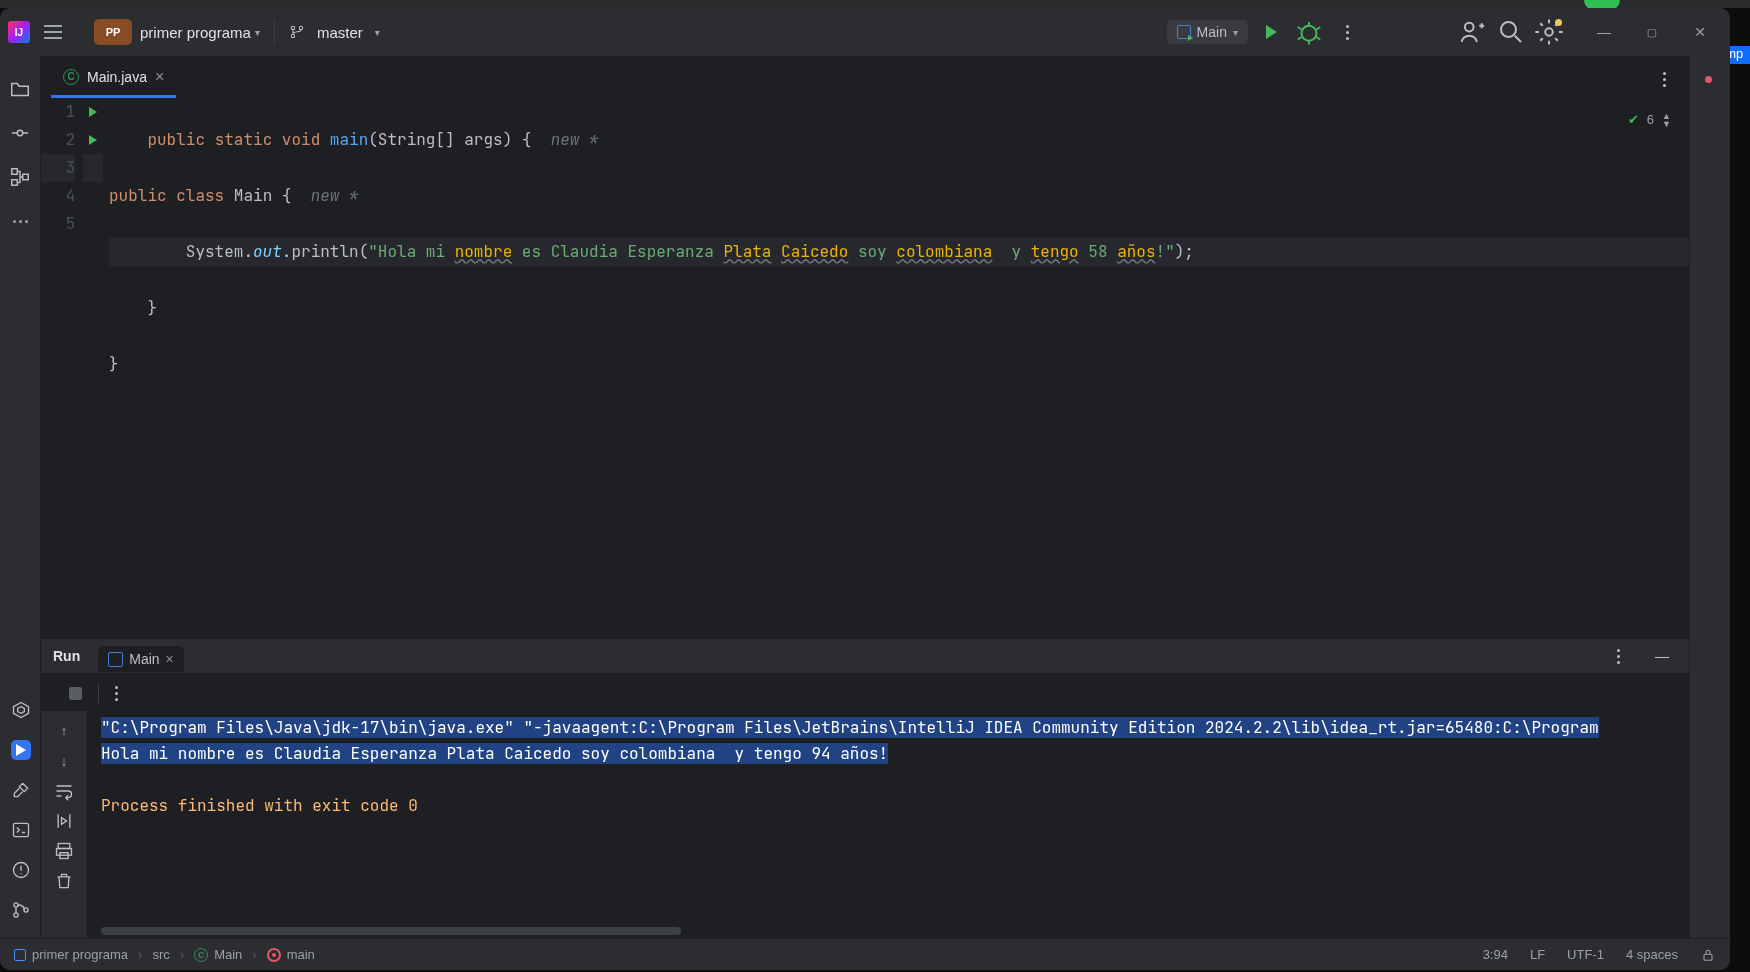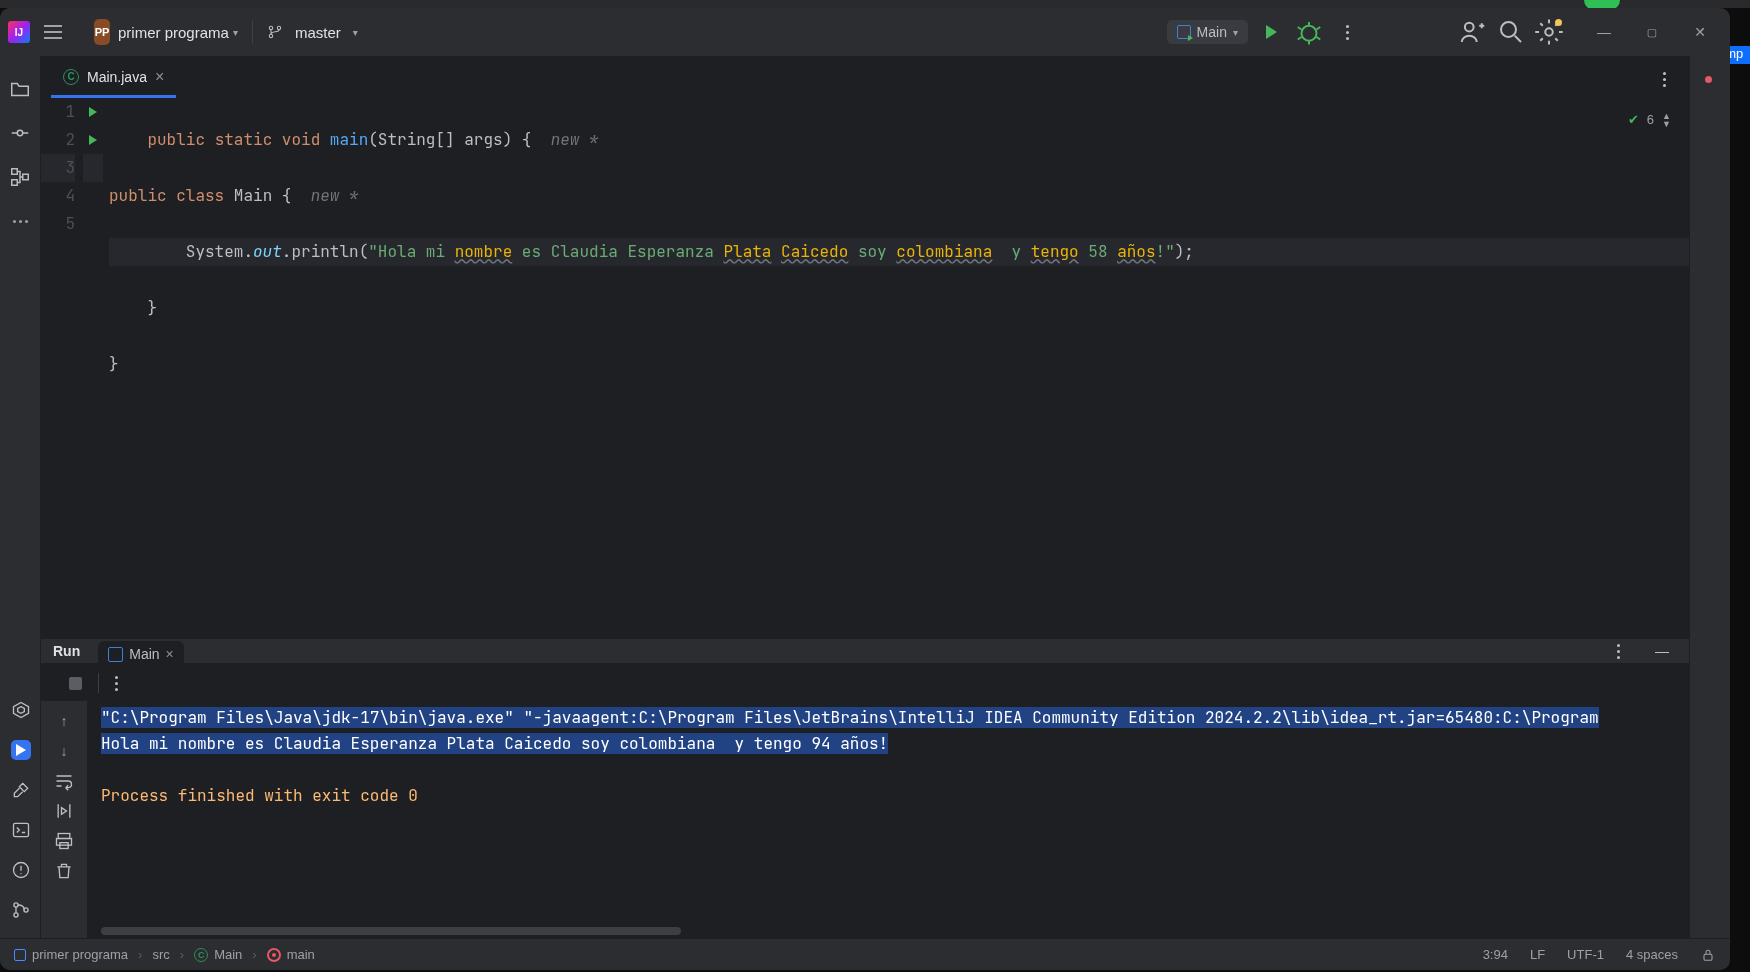--- a/index.html
+++ b/index.html
@@ -3,21 +3,21 @@
 <meta charset="utf-8">
 <style>
   * { box-sizing: border-box; margin: 0; padding: 0; }
   html, body { width: 1750px; height: 972px; overflow: hidden; font-family: "Segoe UI", sans-serif; background: #0d0d0d; color: #bcbec4; font-size: 14px; }
   .app-frame { position: absolute; left: 0; top: 8px; width: 1730px; height: 962px; background: #1e1f22; border-radius: 10px; overflow: hidden; display: flex; flex-direction: column; }
   
   .titlebar { height: 48px; background: #2b2d30; display: flex; align-items: center; padding: 0 8px; gap: 8px; }
   .ij-logo { width: 22px; height: 22px; background: linear-gradient(135deg,#fe315d 0%,#a020f0 50%,#087cfa 100%); border-radius: 3px; display:flex; align-items:center; justify-content:center; font-size:10px; color:#fff; font-weight:bold;}
   .hamburger { width: 24px; height: 24px; display:flex; flex-direction:column; justify-content:center; gap:4px; cursor:pointer; padding:2px;}
   .hamburger span{height:2px; background:#a0a3a8; width:18px;}
-  .proj-avatar { width:16px; height:26px; background:#894b25; border-radius:5px; display:flex; align-items:center; justify-content:center; color:#fff; font-size:11px; font-weight:600;}
+  .proj-avatar { width:38px; height:26px; background:#894b25; border-radius:5px; display:flex; align-items:center; justify-content:center; color:#fff; font-size:11px; font-weight:600;}
   .tb-text { color:#dfe1e5; font-size:15px;}
   .tb-drop { display:flex; align-items:center; gap:4px; cursor:pointer;}
   .chev { font-size:10px; color:#9da0a8;}
   .tb-sep { width:1px; height:24px; background:#3c3f43; margin:0 6px;}
   .branch { display:flex; align-items:center; gap:12px; cursor:pointer;}
   .branch-icon { width:16px; height:16px; }
   .spacer { flex:1; }
   .run-config { display:flex; align-items:center; gap:6px; background:#393b40; padding:4px 10px; border-radius:5px; cursor:pointer;}
   .cfg-square { width:14px; height:14px; border:1.5px solid #3e80d6; border-radius:2px; position:relative;}
   .cfg-square::after{content:""; position:absolute; right:-3px; bottom:-3px; width:0;height:0; border-left:5px solid #46b65a; border-top:3px solid transparent; border-bottom:3px solid transparent;}
@@ -52,21 +52,21 @@
   .gut-run .mini-play{display:inline-block;width:0;height:0;border-left:8px solid #46b65a;border-top:5px solid transparent;border-bottom:5px solid transparent;}
   .code-col{flex:1; padding-left:6px; white-space:pre; position:relative;}
   .code-line{height:28px;}
   .hl-line{background:#26282e;}
   .kw{color:#cf8e6d;} .str{color:#6aab73;} .cm{color:#6f737a;font-style:italic;} .fn{color:#56a8f5;} .fld{color:#7dd3fc;font-style:italic;} .und{color:#eab308; text-decoration:underline wavy #6f737a;}
   .inspect{position:absolute; top:8px; right:18px; display:flex; align-items:center; gap:8px; color:#9da0a8; font-family:"Segoe UI",sans-serif; font-size:13px;}
   .inspect .check{color:#46b65a;}
   .inspect .ud{display:flex;flex-direction:column;line-height:8px;font-size:9px;}
   
   .run-panel{height:300px; border-top:1px solid #1e1f22; display:flex; flex-direction:column; background:#1e1f22;}
-  .run-header{height:24px;background:#2b2d30;display:flex;align-items:center;padding:0 12px;gap:18px;}
+  .run-header{height:34px;background:#2b2d30;display:flex;align-items:center;padding:0 12px;gap:18px;}
   .run-header .title{font-weight:600;color:#dfe1e5;}
   .run-header .rt-tab{display:flex;align-items:center;gap:6px;background:#1e1f22;padding:5px 10px;border-radius:6px 6px 0 0;margin-top:6px;}
   .run-header .rt-tab .close{color:#8e9196;cursor:pointer;}
   .run-header .cfg-ic{width:15px;height:15px;border:1.5px solid #3e80d6;border-radius:2px;}
   .run-header .right{margin-left:auto;display:flex;gap:14px;align-items:center;}
   .run-body{flex:1;display:flex;min-height:0;}
   .run-tools{width:46px;background:#2b2d30;display:flex;flex-direction:column;align-items:center;padding-top:10px;gap:10px;}
   .run-tools .ic{width:20px;height:20px;cursor:pointer;display:flex;align-items:center;justify-content:center;}
   .run-tool-row{display:flex;gap:16px;padding:10px 0 8px 12px;align-items:center;background:#1e1f22;}
   .console-wrap{flex:1;display:flex;flex-direction:column;min-width:0;}

